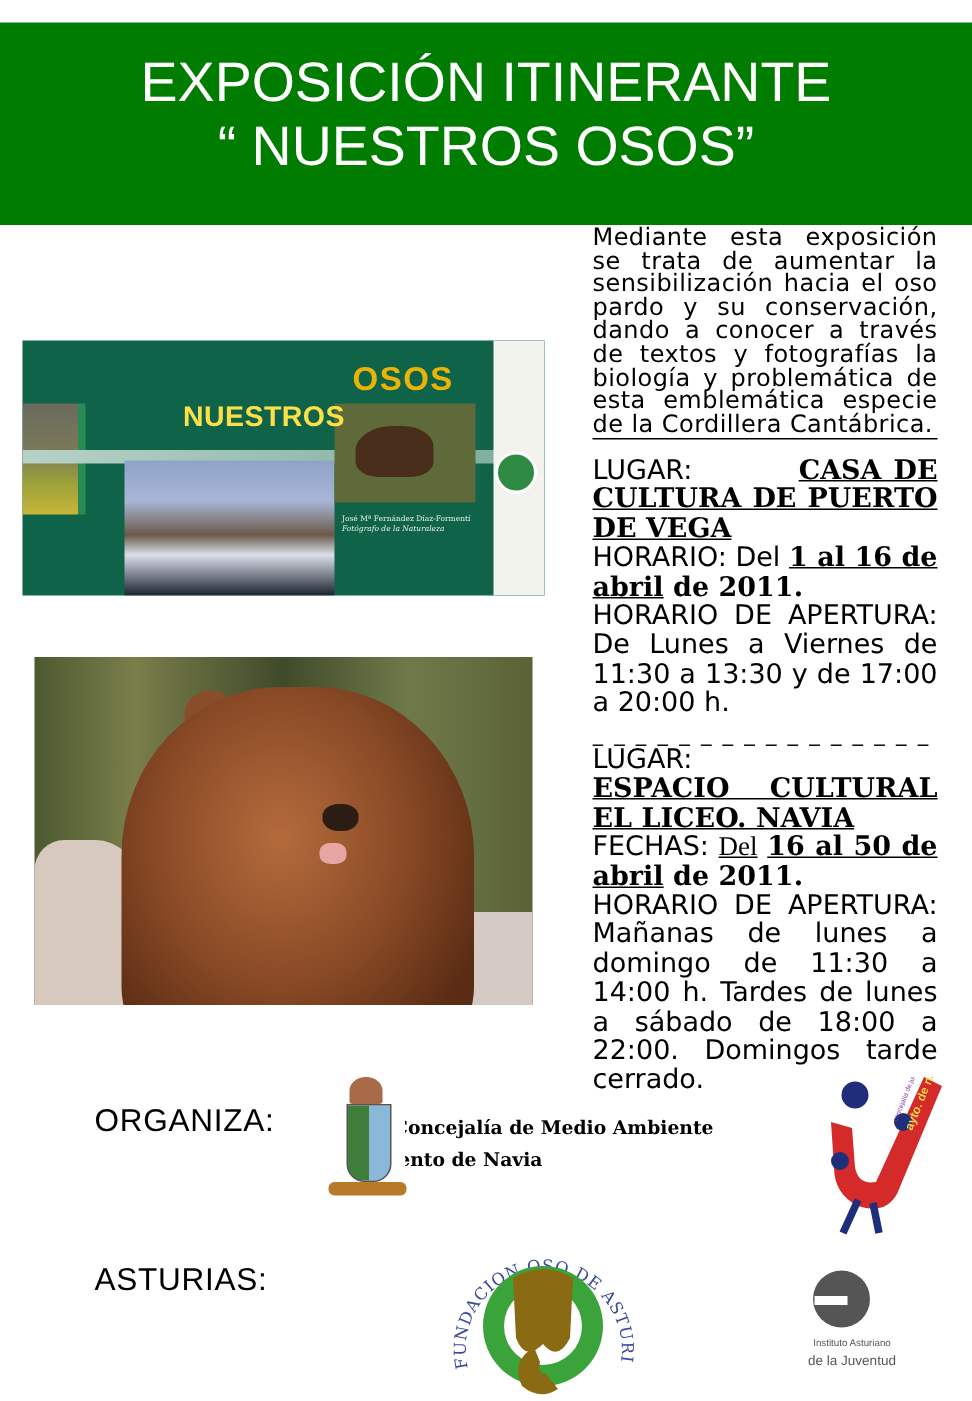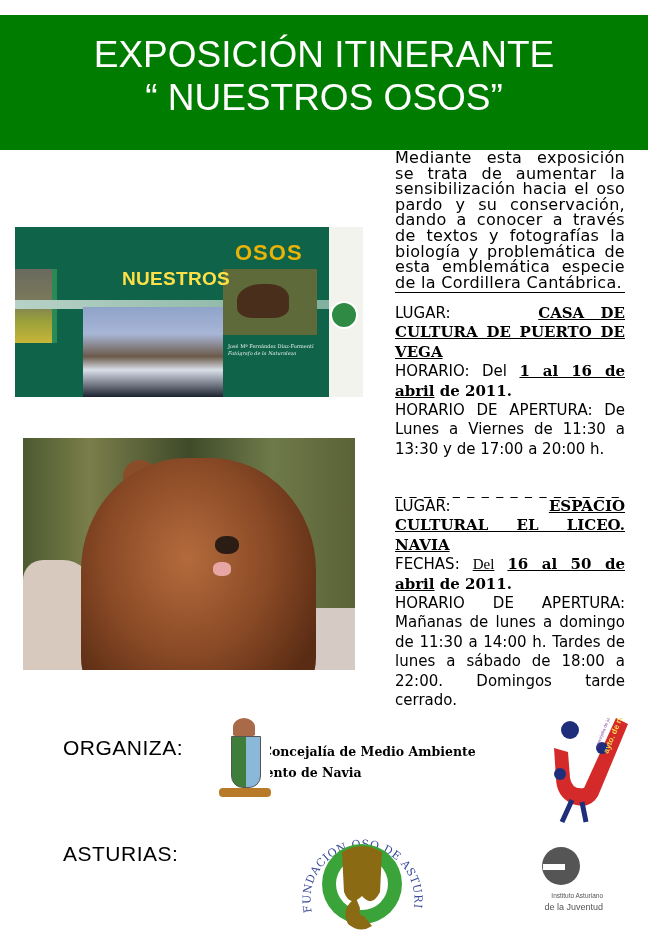--- a/index.html
+++ b/index.html
@@ -1,21 +1,21 @@
 <!DOCTYPE html>
 <html><head>
 <meta charset="utf-8">
 <style>
   html,body{margin:0;padding:0;background:#fff;}
   body{width:648px;height:934px;position:relative;overflow:hidden;font-family:"DejaVu Sans",sans-serif;color:#000;}
   .banner{position:absolute;left:0;top:15px;width:648px;height:135px;background:#007c00;color:#fff;text-align:center;font-family:"Liberation Sans",sans-serif;}
   .banner .l1{position:absolute;left:0;right:0;top:20px;font-size:37px;line-height:40px;}
   .banner .l2{position:absolute;left:0;right:0;top:63px;font-size:37px;line-height:40px;}
   .desc{position:absolute;left:395px;top:150px;width:230px;font-size:16px;line-height:15.6px;text-align:justify;letter-spacing:0.3px;}
-  .info{position:absolute;left:395px;width:230px;font-size:15px;line-height:19.4px;text-align:justify;}
+  .info{position:absolute;left:395px;width:230px;font-size:18px;line-height:19.4px;text-align:justify;}
   .info .u{text-decoration:underline;font-weight:bold;font-family:"DejaVu Serif",serif;}
   .info .uu{text-decoration:underline;font-family:Liberation Serif, serif;}
   .info .b{font-weight:bold;font-family:"DejaVu Serif",serif;}
   .sep1{position:absolute;left:395px;top:292px;width:230px;height:0;border-top:1px solid #000;}
   .sep2{position:absolute;left:395px;top:482px;width:230px;font-size:14px;line-height:16px;letter-spacing:1.5px;overflow:hidden;white-space:nowrap;font-style:italic;}
   .cover{position:absolute;left:15px;top:227px;width:348px;height:170px;background:#0f6349;overflow:hidden;}
   .cover .strip{position:absolute;left:0;top:73px;width:320px;height:9px;background:linear-gradient(90deg,#b7d2c6,#7faf9e);}
   .cover .side{position:absolute;left:0;top:42px;width:37px;height:74px;background:linear-gradient(180deg,#6a6a5e,#7b7a5a 45%,#9aa03a 70%,#c7b638);}
   .cover .sidebar2{position:absolute;left:37px;top:42px;width:5px;height:74px;background:#2a8a55;}
   .cover .mountain{position:absolute;left:68px;top:80px;width:140px;height:90px;background:linear-gradient(180deg,#8fa3c9 0%,#a8b6d6 30%,#6b5a4a 55%,#d9dfe9 70%,#1d2230 100%);}
@@ -37,21 +37,21 @@
   .bear .mouth{position:absolute;left:190px;top:124px;width:18px;height:14px;border-radius:40%;background:#e7a6a4;}
   .label{position:absolute;font-family:"Liberation Sans",sans-serif;font-weight:normal;font-size:21px;letter-spacing:0.5px;}
   .crest{position:absolute;left:219px;top:718px;width:52px;height:82px;}
   .crest .crown{position:absolute;left:14px;top:0;width:22px;height:18px;background:#a86a48;border-radius:50% 50% 10% 10%;}
   .crest .shield{position:absolute;left:12px;top:18px;width:28px;height:50px;background:linear-gradient(90deg,#3f7e3a 50%,#8ab8d8 50%);border:1px solid #555;border-radius:0 0 12px 12px;}
   .crest .ribbon{position:absolute;left:0;top:70px;width:52px;height:9px;background:#b87a28;border-radius:4px;}
   .conc{position:absolute;left:270px;top:741px;font-family:"DejaVu Serif",serif;font-weight:bold;font-size:12.5px;line-height:21px;white-space:nowrap;overflow:hidden;width:220px;}
   .juv{position:absolute;left:550px;top:718px;width:80px;height:110px;}
   .fund{position:absolute;left:300px;top:812px;width:125px;height:122px;}
   .iaj{position:absolute;left:537px;top:846px;width:60px;height:72px;}
-  .iaj .t{position:absolute;left:-4px;width:70px;text-align:right;font-family:"Liberation Sans",sans-serif;color:#555;}
+  .iaj .t{position:absolute;left:-4px;width:70px;text-align:center;font-family:"Liberation Sans",sans-serif;color:#555;}
 </style>
 </head>
 <body>
 
 <div class="banner">
   <div class="l1">EXPOSICIÓN ITINERANTE</div>
   <div class="l2">“ NUESTROS OSOS”</div>
 </div>
 
 <div class="desc">Mediante esta exposición se trata de aumentar la sensibilización hacia el oso pardo y su conservación, dando a conocer a través de textos y fotografías la biología y problemática de esta emblemática especie de la Cordillera Cantábrica.</div>

